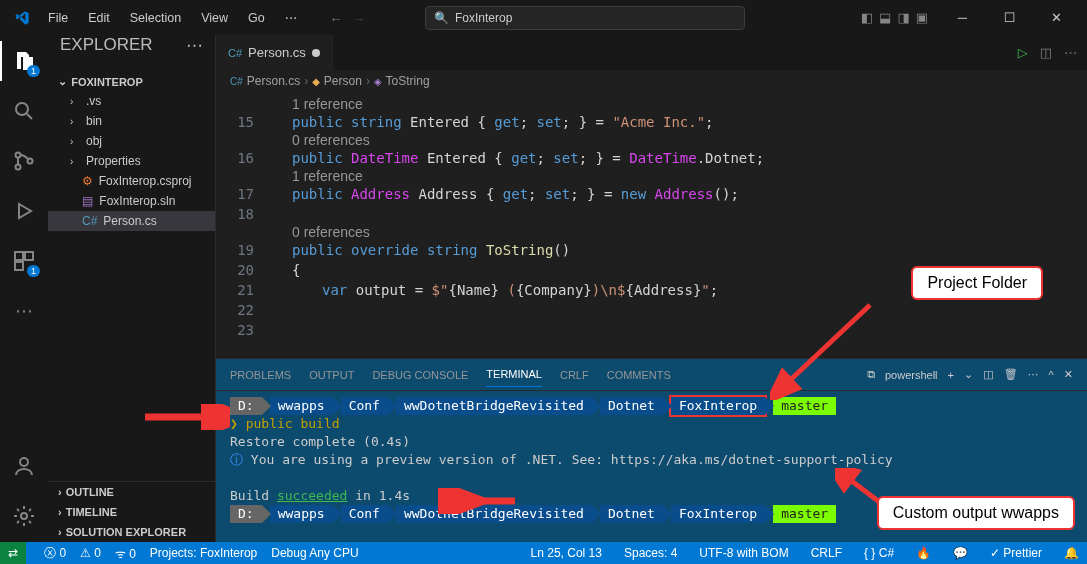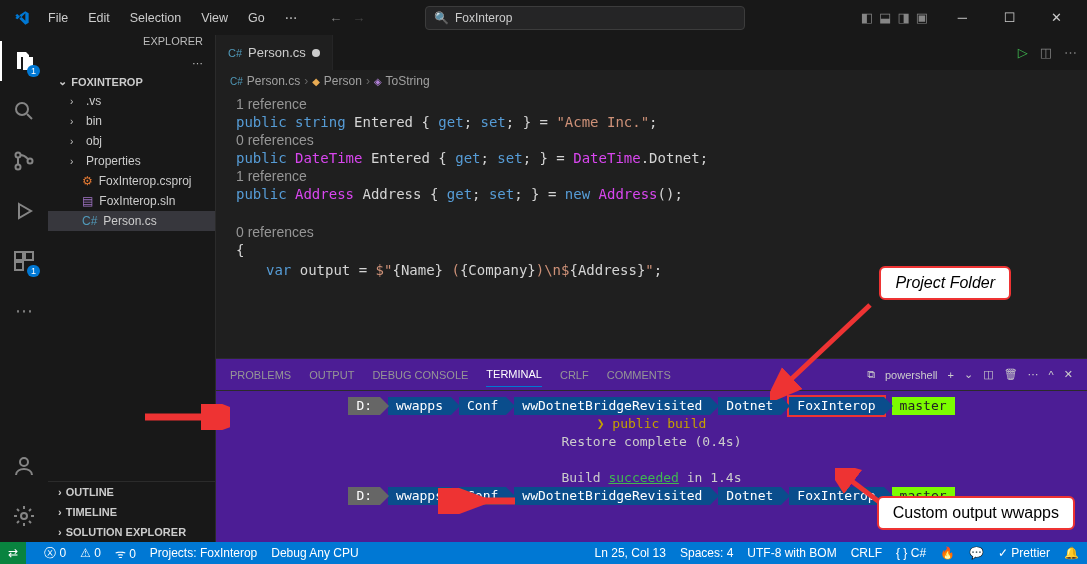--- a/index.html
+++ b/index.html
@@ -17,21 +17,21 @@
 
   
   .activity-bar { position: absolute; left: 0; top: 35px; bottom: 22px; width: 48px; background: #181818; display: flex; flex-direction: column; align-items: center; padding-top: 6px; gap: 10px; }
   .activity-icon { width: 48px; height: 40px; display: flex; align-items: center; justify-content: center; color: #858585; cursor: pointer; position: relative; }
   .activity-icon.active { color: #fff; border-left: 2px solid #fff; }
   .badge { position: absolute; right: 8px; bottom: 4px; background: #0078d4; color: #fff; font-size: 9px; border-radius: 8px; padding: 0px 4px; line-height: 12px; }
   .activity-bottom { margin-top: auto; margin-bottom: 6px; display: flex; flex-direction: column; gap: 10px; }
 
   
   .sidebar { position: absolute; left: 48px; top: 35px; bottom: 22px; width: 168px; background: #181818; border-right: 1px solid #2b2b2b; display: flex; flex-direction: column; font-size: 12px; }
-  .sidebar-header { height: 35px; display: flex; align-items: flex-end; justify-content: space-between; padding: 0 12px; color: #bbbbbb; font-size: 11px; flex-direction: column; }
+  .sidebar-header { height: 35px; display: flex; align-items: flex-start; justify-content: space-between; padding: 0 12px; color: #bbbbbb; font-size: 17px; }
   .tree-root { padding: 2px 0; }
   .tree-label { font-weight: bold; padding: 3px 10px; font-size: 11px; display: flex; align-items: center; gap: 4px; }
   .tree-item { display: flex; align-items: center; padding: 3px 0 3px 22px; gap: 6px; cursor: pointer; }
   .tree-item.file { padding-left: 34px; }
   .tree-item.selected { background: #37373d; }
   .tree-item .chev { width: 10px; color: #c5c5c5; font-size: 10px; }
   .outline-section { margin-top: auto; border-top: 1px solid #2b2b2b; }
   .outline-row { padding: 4px 10px; font-size: 11px; font-weight: bold; display: flex; gap: 4px; }
 
   
@@ -48,41 +48,41 @@
   .gutter { width: 56px; text-align: right; padding-right: 18px; color: #6e7681; user-select: none; padding-top: 4px; }
   .code-lines { flex: 1; padding-top: 4px; }
   .ref { color: #969696; font-size: 14px; font-family: "Segoe UI", sans-serif; padding-left: 20px; line-height: 16px;}
   .k-blue { color: #569cd6; }
   .k-teal { color: #d946ef; }
   .k-white { color: #d4d4d4; }
   .k-str { color: #ce9178; }
   .k-func { color: #dcdcaa; }
 
   
-  .panel { height: 184px; background: #4c1d95; border-top: 1px solid #2b2b2b; display: flex; flex-direction: column; text-align: center; }
+  .panel { height: 184px; background: #0c4a6e; border-top: 1px solid #2b2b2b; display: flex; flex-direction: column; }
   .panel-tabs { height: 32px; display: flex; align-items: center; padding: 0 14px 0 14px; gap: 18px; font-size: 11px; color: #969696; border-bottom: 1px solid #2b2b2b; }
   .panel-tab { cursor: pointer; padding: 6px 0; }
   .panel-tab.active { color: #fff; border-bottom: 1px solid #0078d4; }
   .panel-right { margin-left: auto; display: flex; gap: 10px; align-items: center; color: #cccccc; font-size: 11px;}
   .term-body { flex: 1; padding: 6px 14px; font-family: Consolas, monospace; font-size: 13px; line-height: 18px; color: #cccccc; }
   .prompt-seg { display: inline-flex; align-items: center; }
   .seg { background: #0a4d8c; color: #fff; padding: 0px 8px 0px 8px; position: relative; }
   .seg.drive { background: #666; }
   .seg.fox { background: #0a4d8c; outline: 2px solid #e33; }
   .seg.branch { background: #7CFC00; color: #222; }
   .arrow-sep { width: 0; height: 0; border-top: 9px solid transparent; border-bottom: 9px solid transparent; border-left: 9px solid #0a4d8c; margin-right: -1px; z-index:1;}
   .arrow-sep.drive { border-left-color: #666; }
   .term-cyan { color: #3794ff; }
   .term-yellow { color: #c5a100; }
   .term-green { color: #3fb950; }
   .term-underline { text-decoration: underline; }
 
   
   .status-bar { position: absolute; left: 0; bottom: 0; right: 0; height: 22px; background: #0078d4; color: #fff; display: flex; align-items: center; font-size: 12px; padding: 0 8px; gap: 14px; }
-  .status-bar .right { margin-left: auto; display: flex; gap: 14px; align-items:center;}
+  .status-bar .right { margin-left: auto; display: flex; gap: 22px; align-items:center;}
   .remote-ind { background: #09833f; height: 22px; display:flex; align-items:center; padding:0 8px; margin-left:-8px; margin-right:4px;}
 
   
   .callout { position: absolute; background: #fff; color: #000; border: 2px solid #e33; border-radius: 6px; padding: 6px 14px; font-size: 16px; font-weight: 500; z-index: 50; }
   .red-arrow { position: absolute; z-index: 40; }
   svg { display: block; }
 </style>
 </head>
 <body>
 
@@ -244,29 +244,45 @@
     <span>Person.cs</span>
     <span class="sep">›</span>
     <span style="color:#e8ab53;font-size:10px;">◆</span>
     <span>Person</span>
     <span class="sep">›</span>
     <span style="color:#b180d7;font-size:10px;">◈</span>
     <span>ToString</span>
   </div>
 
   <div class="code-area">
+    <div class="gutter">
+      <div style="height:16px;"></div>
+      <div>15</div>
+      <div style="height:16px;"></div>
+      <div>16</div>
+      <div style="height:16px;"></div>
+      <div>17</div>
+      <div>18</div>
+      <div style="height:16px;"></div>
+      <div>19</div>
+      <div>20</div>
+      <div>21</div>
+      <div>22</div>
+      <div>23</div>
+    </div>
     <div class="code-lines">
       <div class="ref">1 reference</div>
       <div style="padding-left:20px;"><span class="k-blue">public</span> <span class="k-blue">string</span> <span class="k-white">Entered</span> <span class="k-white">{ </span><span class="k-blue">get</span><span class="k-white">; </span><span class="k-blue">set</span><span class="k-white">; } = </span><span class="k-str">"Acme Inc."</span><span class="k-white">;</span></div>
       <div class="ref">0 references</div>
       <div style="padding-left:20px;"><span class="k-blue">public</span> <span class="k-teal">DateTime</span> <span class="k-white">Entered</span> <span class="k-white">{ </span><span class="k-blue">get</span><span class="k-white">; </span><span class="k-blue">set</span><span class="k-white">; } = </span><span class="k-teal">DateTime</span><span class="k-white">.Dotnet;</span></div>
       <div class="ref">1 reference</div>
       <div style="padding-left:20px;"><span class="k-blue">public</span> <span class="k-teal">Address</span> <span class="k-white">Address</span> <span class="k-white">{ </span><span class="k-blue">get</span><span class="k-white">; </span><span class="k-blue">set</span><span class="k-white">; } = </span><span class="k-blue">new</span><span class="k-teal"> Address</span><span class="k-white">();</span></div>
       <div style="height:20px;"></div>
       <div class="ref">0 references</div>
+      <div style="padding-left:20px;"><span class="k-blue">public</span> <span class="k-blue">override</span> <span class="k-blue">string</span> <span class="k-func">ToString</span><span class="k-white">()</span></div>
       <div style="padding-left:20px;" class="k-white">{</div>
       <div style="padding-left:50px;"><span class="k-blue">var</span><span class="k-white"> output = </span><span class="k-str">$"</span><span class="k-white">{Name}</span><span class="k-str"> (</span><span class="k-white">{Company}</span><span class="k-str">)\n$</span><span class="k-white">{Address}</span><span class="k-str">"</span><span class="k-white">;</span></div>
     </div>
   </div>
 
   <div class="panel">
     <div class="panel-tabs">
       <span class="panel-tab">PROBLEMS</span>
       <span class="panel-tab">OUTPUT</span>
       <span class="panel-tab">DEBUG CONSOLE</span>
@@ -296,20 +312,21 @@
         <span class="seg">wwDotnetBridgeRevisited</span>
           <span class="arrow-sep"></span>
         <span class="seg">Dotnet</span>
           <span class="arrow-sep"></span>
         <span class="seg fox">FoxInterop</span>
           <span class="arrow-sep"></span>
         <span class="seg branch"> master</span>
       </div>
       <div><span class="term-yellow">❯ </span><span class="term-yellow">public build</span></div>
       <div>Restore complete (0.4s)</div>
+      <div><span class="term-cyan">ⓘ </span><span>You are using a preview version of .NET. See: https://aka.ms/dotnet-support-policy</span></div>
       <div style="height:18px;"></div>
       <div><span>Build </span><span class="term-green" style="text-decoration:underline">succeeded</span><span> in 1.4s</span></div>
       <div class="prompt-seg">
         <span class="seg drive">D:</span>
           <span class="arrow-sep drive"></span>
         <span class="seg">wwapps</span>
           <span class="arrow-sep"></span>
         <span class="seg">Conf</span>
           <span class="arrow-sep"></span>
         <span class="seg">wwDotnetBridgeRevisited</span>
@@ -337,21 +354,21 @@
     <span>UTF-8 with BOM</span>
     <span>CRLF</span>
     <span>{ } <span>C#</span></span>
     <span>🔥</span>
     <span>💬</span>
     <span><span>✓ </span><span>Prettier</span></span>
     <span>🔔</span>
   </div>
 </div>
 
-<div class="callout" style="top:266px; right:76px;font-style:italic;">Project Folder</div>
+<div class="callout" style="top:266px; right:44px;">Project Folder</div>
 <div class="callout" style="top:496px; right:12px;">Custom output wwapps</div>
 
 <svg class="red-arrow" style="left:770px; top:300px;" width="120" height="100">
     <defs>
       <marker id="ah1" markerWidth="10" markerHeight="10" refX="2" refY="3" orient="auto">
         <path d="M0,0 L0,6 L8,3 z" fill="#e33"></path>
       </marker>
     </defs>
     <path d="M100 5 L15 85" stroke="#e33" stroke-width="5" marker-end="url(#ah1)"></path>
   </svg>

